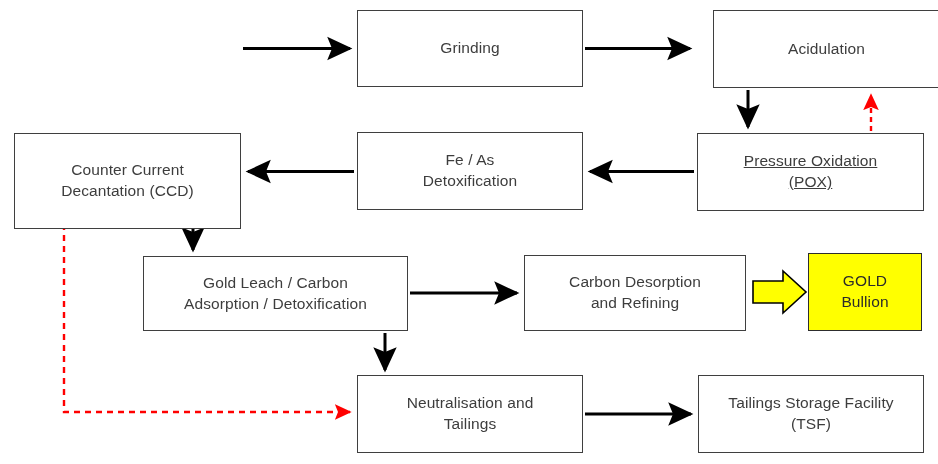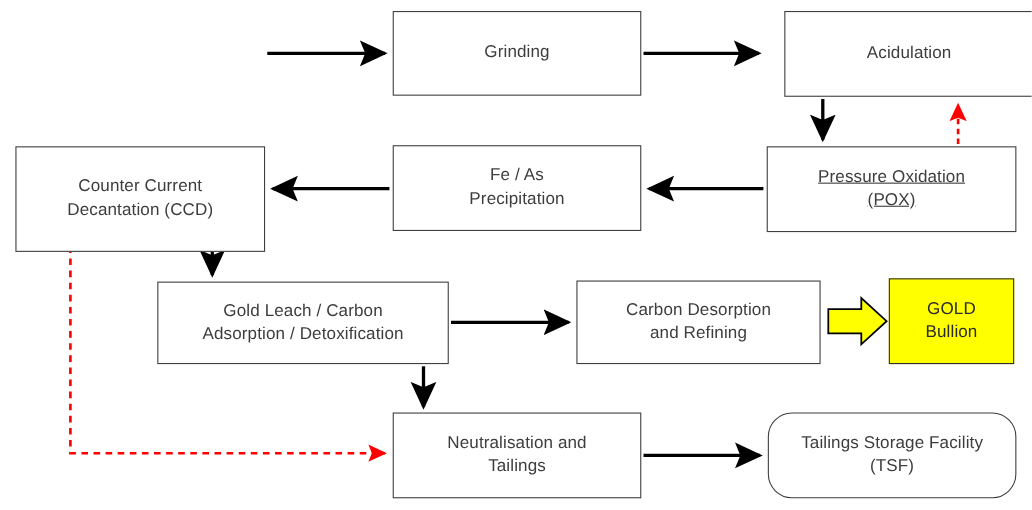--- a/index.html
+++ b/index.html
@@ -123,21 +123,21 @@
     <span class="node-label">Acidulation</span>
   </div>
 
   <div class="node" style="left: 14px; top: 133px; width: 227px; height: 96px;">
     <span class="node-label">Counter Current
 Decantation (CCD)</span>
   </div>
 
   <div class="node" style="left: 357px; top: 132px; width: 226px; height: 78px;">
     <span class="node-label">Fe / As
-Precipitation</span>
+Detoxification</span>
   </div>
 
   <div class="node" style="left: 697px; top: 133px; width: 227px; height: 78px; text-decoration: underline;">
     <span class="node-label">Pressure Oxidation
 (POX)</span>
   </div>
 
   <div class="node" style="left: 143px; top: 256px; width: 265px; height: 75px;">
     <span class="node-label">Gold Leach / Carbon
 Adsorption / Detoxification</span>
@@ -151,18 +151,18 @@
   <div class="node gold" style="left: 808px; top: 253px; width: 114px; height: 78px;">
     <span class="node-label">GOLD
 Bullion</span>
   </div>
 
   <div class="node" style="left: 357px; top: 375px; width: 226px; height: 78px;">
     <span class="node-label">Neutralisation and
 Tailings</span>
   </div>
 
-  <div class="node" style="left: 698px; top: 375px; width: 226px; height: 78px; border-radius: 22px;">
+  <div class="node" style="left: 698px; top: 375px; width: 226px; height: 78px;">
     <span class="node-label">Tailings Storage Facility
 (TSF)</span>
   </div>
 
 </div>
 
 </body></html>

